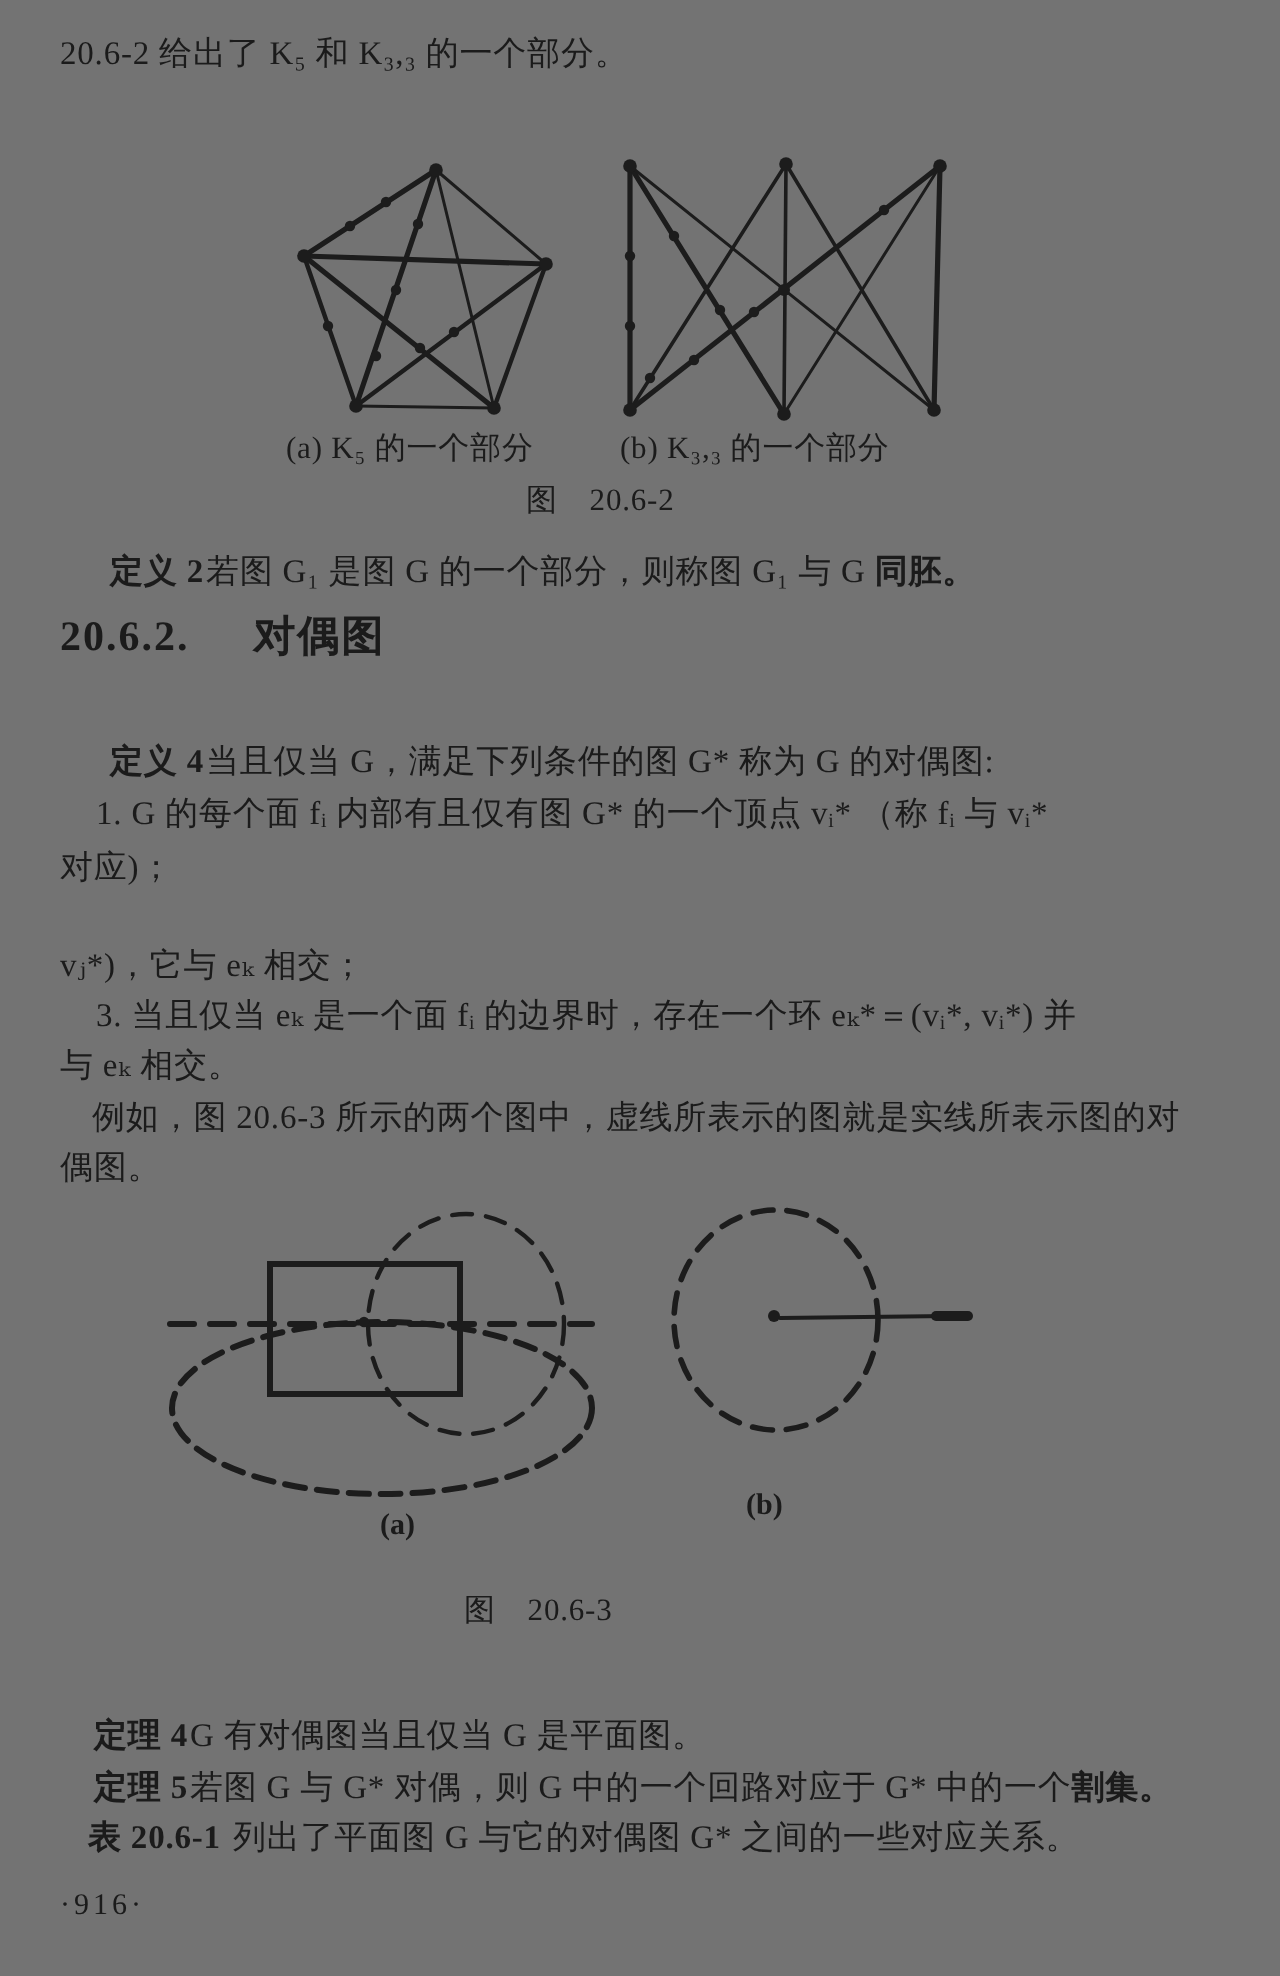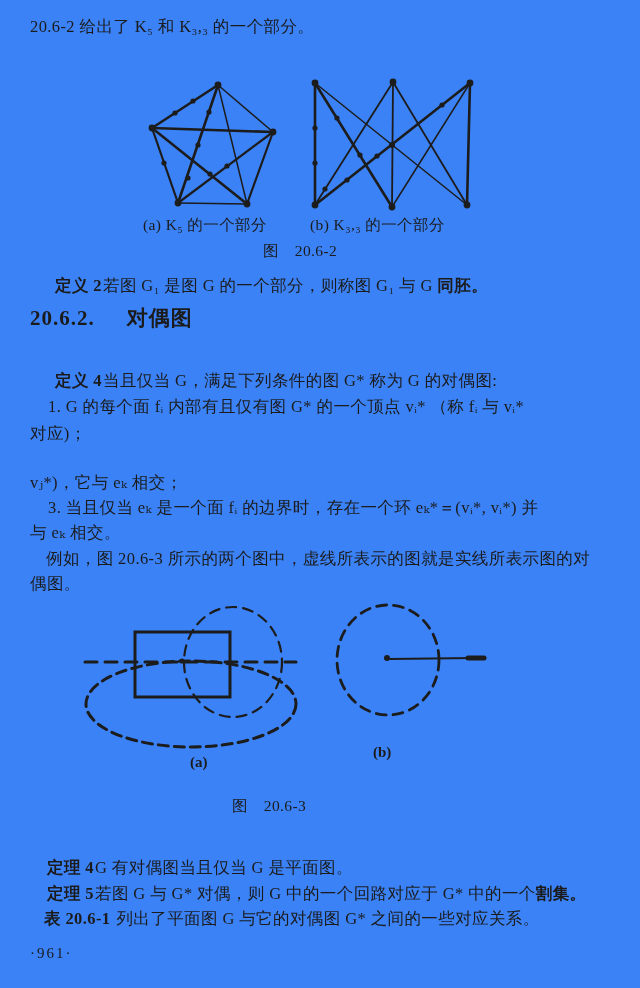--- a/index.html
+++ b/index.html
@@ -1,17 +1,17 @@
 <!DOCTYPE html>
 <html><head>
 <meta charset="utf-8">
 <style>
   html,body{margin:0;padding:0;}
   body{width:640px;height:988px;background:#e8e8e6;}
-  .sheet{position:relative;width:640px;height:988px;background:#3b82f6;overflow:hidden;
+  .sheet{position:relative;width:640px;height:988px;background:#737373;overflow:hidden;
          font-family:"Liberation Serif","DejaVu Serif",serif;color:#1b1b1b;}
   .t{position:absolute;white-space:nowrap;font-size:16.5px;line-height:1.2;letter-spacing:0.4px;}
   .lbl{font-weight:bold;margin-right:1px;}
   .em{font-weight:bold;}
   .hdr{font-size:21px;font-weight:bold;letter-spacing:1px;}
   .cap{font-size:15.5px;text-align:center;}
   .pgnum{font-size:15px;letter-spacing:2px;}
   .fig{position:absolute;}
   svg text{font-family:"Liberation Serif","DejaVu Serif",serif;font-weight:bold;font-size:15px;fill:#1b1b1b;}
 </style>
@@ -132,15 +132,15 @@
   <div class="t" style="left:47px;top:858px">
     <span class="lbl">定理 4</span><span>G 有对偶图当且仅当 G 是平面图。</span>
   </div>
   <div class="t" style="left:47px;top:884px">
     <span class="lbl">定理 5</span><span>若图 G 与 G* 对偶，则 G 中的一个回路对应于 G* 中的一个</span><span class="em">割集。</span>
   </div>
   <div class="t" style="left:44px;top:909px">
     <span class="lbl" style="margin-right:6px">表 20.6-1</span><span>列出了平面图 G 与它的对偶图 G* 之间的一些对应关系。</span>
   </div>
 
-  <div class="t pgnum" style="left:30px;top:944px">·961·</div>
+  <div class="t pgnum" style="left:30px;top:944px">·916·</div>
 
 </div>
 
 </body></html>

